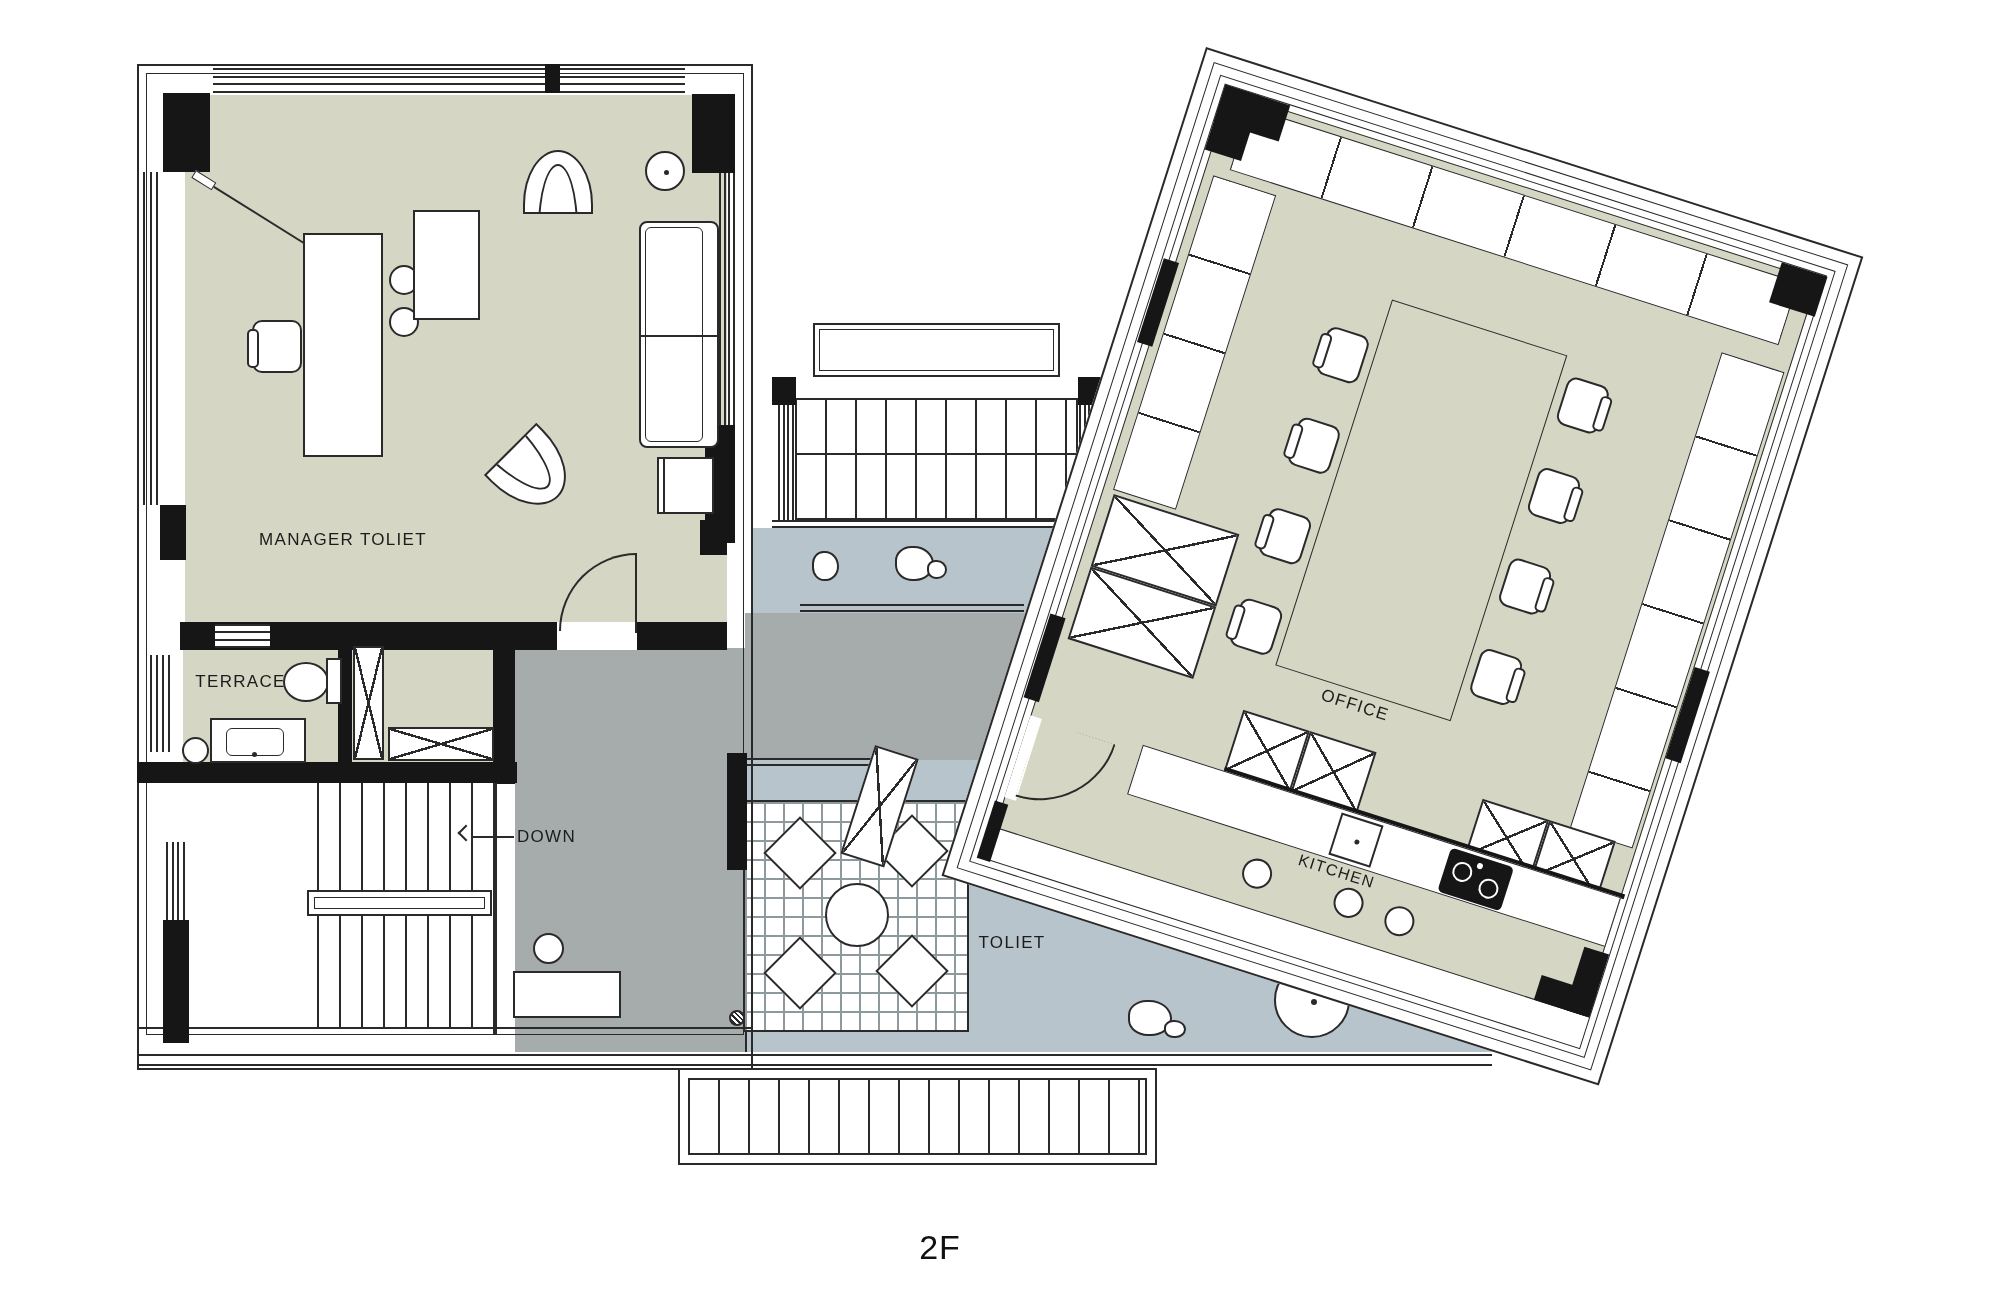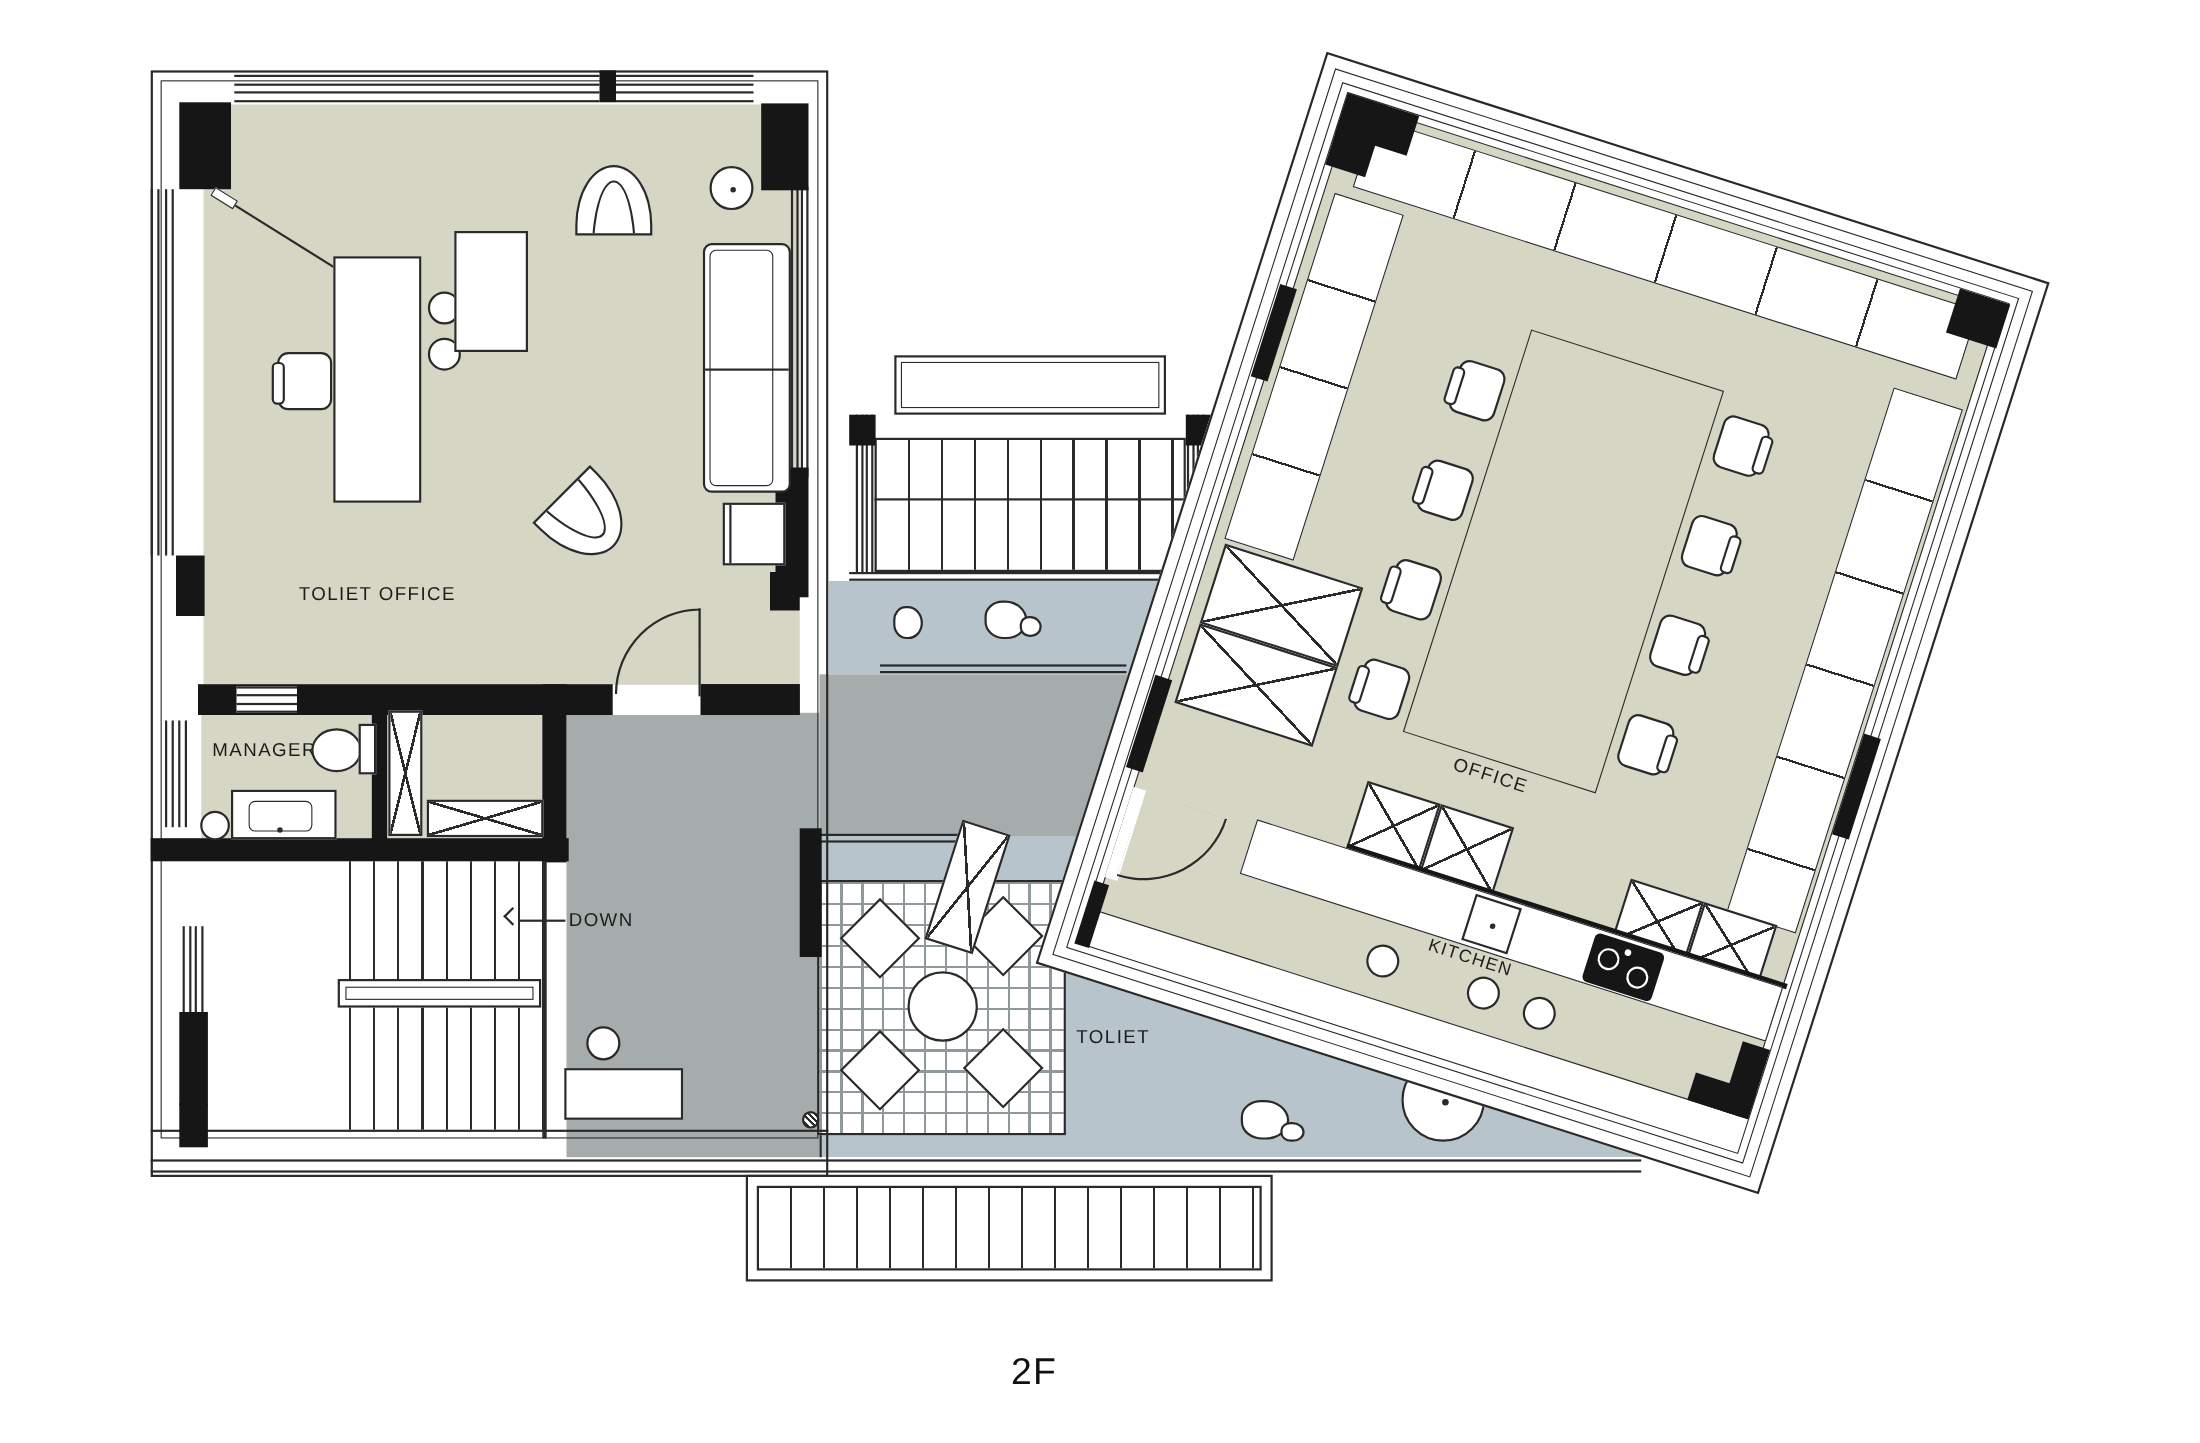--- a/index.html
+++ b/index.html
@@ -158,23 +158,23 @@
   <div class="abs" style="left:497px;top:433px;width:80px;height:80px;transform:rotate(135deg);">
       <div class="arch" style="position:absolute;left:5px;top:8px;width:70px;height:64px;">
         <div></div>
       </div>
     </div>
   <div class="abs br" style="left:657px;top:457px;width:57px;height:57px;">
       <div class="abs ln" style="left:4px;top:0;width:2px;height:100%;"></div>
     </div>
   <div class="abs arc-tl" style="left:559px;top:553px;width:78px;height:78px;"></div>
   <div class="abs ln" style="left:635px;top:553px;width:2px;height:80px;"></div>
-  <div class="abs label" style="left:243px;top:530px;width:200px;">TOLIET OFFICE</div>
-
-  <div class="abs label" style="left:193px;top:672px;width:95px;">MANAGER</div>
+  <div class="abs label" style="left:243px;top:530px;width:200px;">MANAGER TOLIET</div>
+
+  <div class="abs label" style="left:193px;top:672px;width:95px;">TERRACE</div>
   <div class="abs br" style="left:283px;top:662px;width:46px;height:40px;border-radius:50%;"></div>
   <div class="abs br" style="left:326px;top:658px;width:16px;height:46px;"></div>
   <div class="abs br" style="left:210px;top:718px;width:96px;height:45px;">
       <div class="abs br1" style="left:14px;top:8px;width:58px;height:28px;border-radius:6px;"></div>
       <div class="dot" style="left:40px;top:32px;width:5px;height:5px;"></div>
     </div>
   <div class="abs br round" style="left:182px;top:737px;width:27px;height:27px;"></div>
 
   <div class="abs xbox" style="left:353px;top:646px;width:31px;height:114px;"></div>
   <div class="abs xbox" style="left:388px;top:727px;width:106px;height:34px;"></div>

